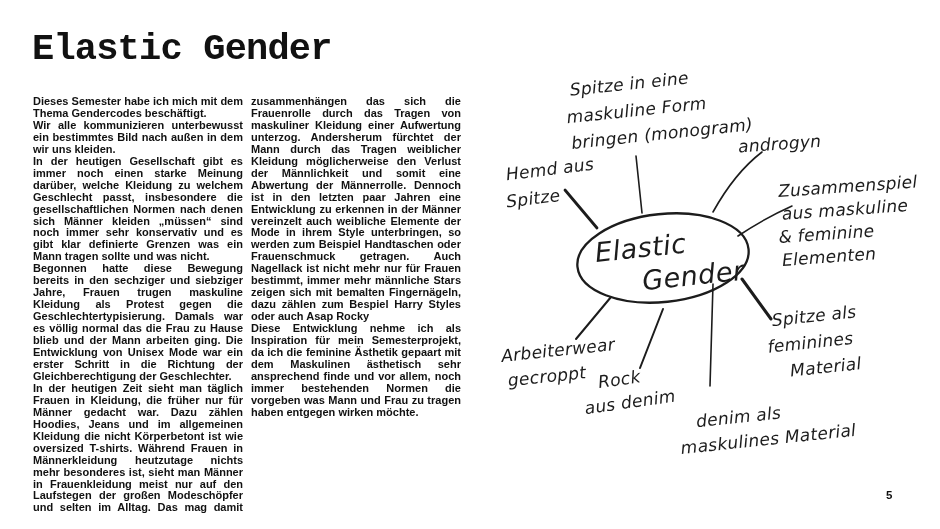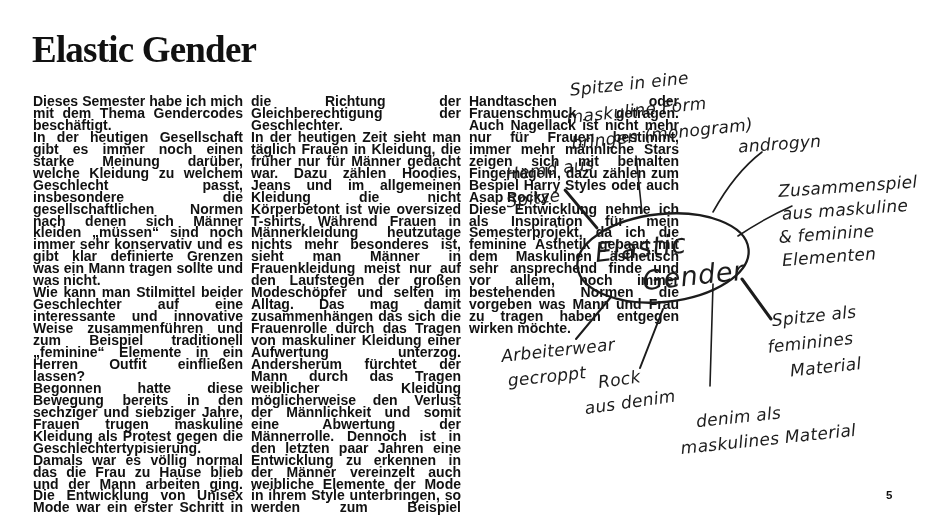--- a/index.html
+++ b/index.html
@@ -12,31 +12,31 @@
   }
   .page { position: relative; width: 940px; height: 529px; background: #ffffff; }
 
   .title {
     position: absolute;
     left: 32px; top: 28px;
     font-size: 37px;
     font-weight: 700;
     letter-spacing: -0.8px;
     color: #111111;
-    font-family: Liberation Serif, serif;
+    font-family: Liberation Mono, monospace;
   }
 
   .article {
     position: absolute;
     left: 33px; top: 96px;
     width: 428px; height: 421px;
     column-count: 2;
     column-gap: 8px;
     column-fill: auto;
-    font-size: 14px;
+    font-size: 11px;
     line-height: 11.95px;
     font-weight: 700;
     text-align: justify;
     color: #111111;
   }
   .article p { margin: 0; }
 
   .mindmap {
     position: absolute;
     left: 470px; top: 50px;
@@ -69,22 +69,22 @@
 </style>
 </head>
 <body>
 
 <div class="page">
 
   <h1 class="title">Elastic Gender</h1>
 
   <div class="article" lang="de">
     <p>Dieses Semester habe ich mich mit dem Thema Gendercodes beschäftigt.</p>
+    <p>Wir alle kommunizieren unterbewusst ein bestimmtes Bild nach außen in dem wir uns kleiden.</p>
     <p>In der heutigen Gesellschaft gibt es immer noch einen starke Meinung darüber, welche Kleidung zu welchem Geschlecht passt, insbesondere die gesellschaftlichen Normen nach denen sich Männer kleiden „müssen“ sind noch immer sehr konservativ und es gibt klar definierte Grenzen was ein Mann tragen sollte und was nicht.</p>
-    <p>Wie kann man Stilmittel beider Geschlechter auf eine interessante und innovative Weise zusammenführen und zum Beispiel traditionell „feminine“ Elemente in ein Herren Outfit einfließen lassen?</p>
     <p>Begonnen hatte diese Bewegung bereits in den sechziger und siebziger Jahre, Frauen trugen maskuline Kleidung als Protest gegen die Geschlechtertypisierung. Damals war es völlig normal das die Frau zu Hause blieb und der Mann arbeiten ging. Die Entwicklung von Unisex Mode war ein erster Schritt in die Richtung der Gleichberechtigung der Geschlechter.</p>
     <p>In der heutigen Zeit sieht man täglich Frauen in Kleidung, die früher nur für Männer gedacht war. Dazu zählen Hoodies, Jeans und im allgemeinen Kleidung die nicht Körperbetont ist wie oversized T-shirts. Während Frauen in Männerkleidung heutzutage nichts mehr besonderes ist, sieht man Männer in Frauenkleidung meist nur auf den Laufstegen der großen Modeschöpfer und selten im Alltag. Das mag damit zusammenhängen das sich die Frauenrolle durch das Tragen von maskuliner Kleidung einer Aufwertung unterzog. Andersherum fürchtet der Mann durch das Tragen weiblicher Kleidung möglicherweise den Verlust der Männlichkeit und somit eine Abwertung der Männerrolle. Dennoch ist in den letzten paar Jahren eine Entwicklung zu erkennen in der Männer vereinzelt auch weibliche Elemente der Mode in ihrem Style unterbringen, so werden zum Beispiel Handtaschen oder Frauenschmuck getragen. Auch Nagellack ist nicht mehr nur für Frauen bestimmt, immer mehr männliche Stars zeigen sich mit bemalten Fingernägeln, dazu zählen zum Bespiel Harry Styles oder auch Asap Rocky</p>
     <p>Diese Entwicklung nehme ich als Inspiration für mein Semesterprojekt, da ich die feminine Ästhetik gepaart mit dem Maskulinen ästhetisch sehr ansprechend finde und vor allem, noch immer bestehenden Normen die vorgeben was Mann und Frau zu tragen haben entgegen wirken möchte.</p>
   </div>
 
   <svg class="mindmap" viewBox="0 0 470 430" width="470" height="430" xmlns="http://www.w3.org/2000/svg">
 
     <path class="connector" d="M95,140 L127,178" stroke-width="2.8"></path>
     <path class="connector" d="M166,106 L172,163" stroke-width="1.6"></path>
     <path class="connector" d="M243,162 C258,135 275,115 292,102" stroke-width="1.6"></path>

